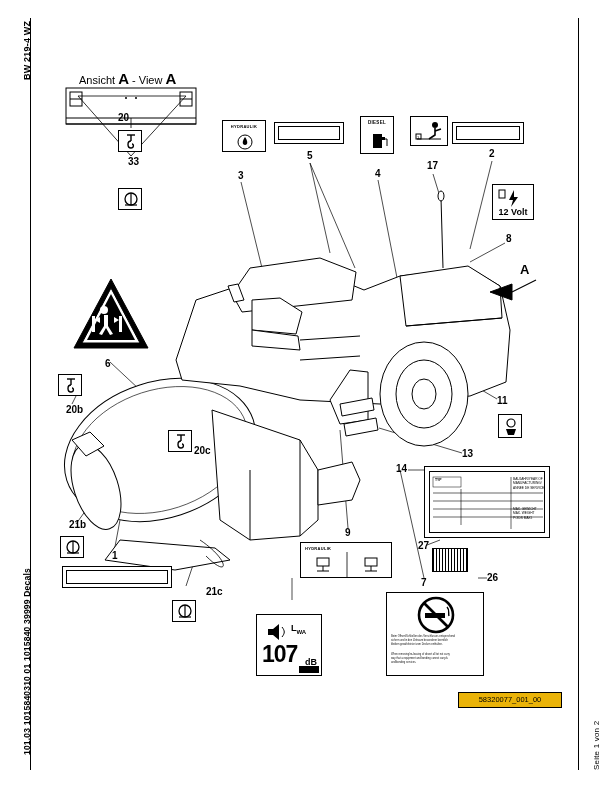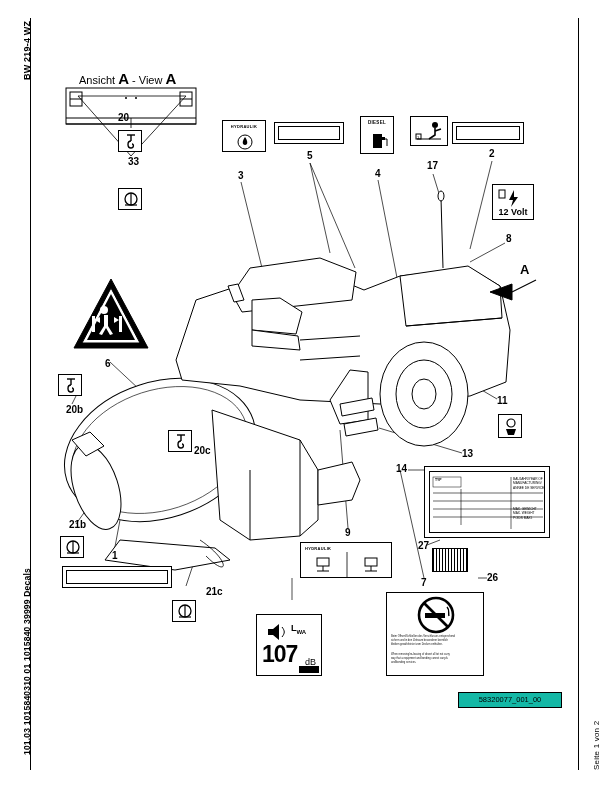--- a/index.html
+++ b/index.html
@@ -102,21 +102,21 @@
   }
   .noise .val {
     position: absolute;
     font-size: 23px;
     font-weight: bold;
     letter-spacing: -1px;
   }
   .noise .db {
     position: absolute;
     font-size: 9px;
-    font-weight: normal;
+    font-weight: bold;
   }
   .volt {
     position: absolute;
     border: 1.5px solid #000;
     background: #fff;
     box-sizing: border-box;
     text-align: center;
   }
   .volt .txt {
     position: absolute;
@@ -152,21 +152,21 @@
     position: absolute;
     left: 4px; right: 4px;
     font-size: 2.6px;
     line-height: 1.45;
     color: #111;
     white-space: pre-line;
   }
   .footer-code {
     position: absolute;
     border: 1px solid #000;
-    background: #14b8a6;
+    background: #eab308;
     box-sizing: border-box;
     font-size: 7.5px;
     text-align: center;
     padding-top: 2px;
   }
   .hyd-label {
     font-size: 4px;
     font-weight: bold;
   }
   .machine-svg { position: absolute; left: 0; top: 0; }

